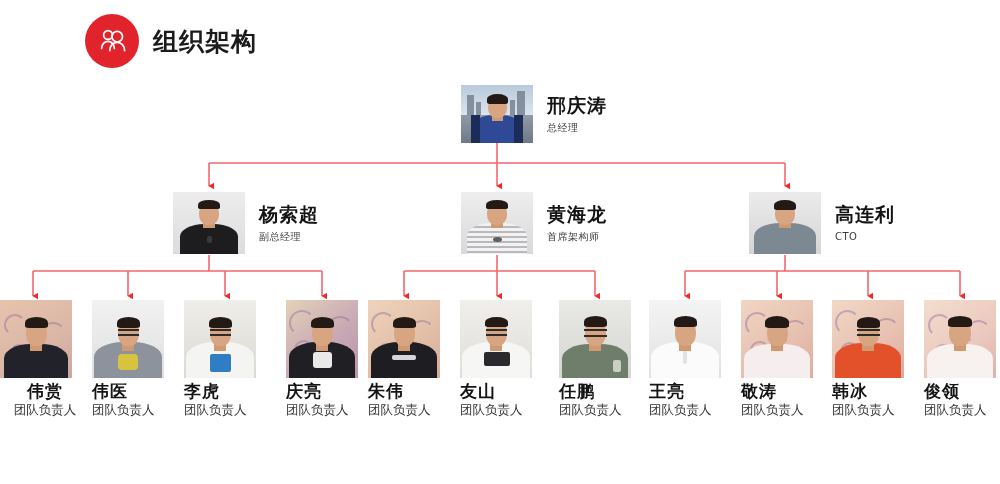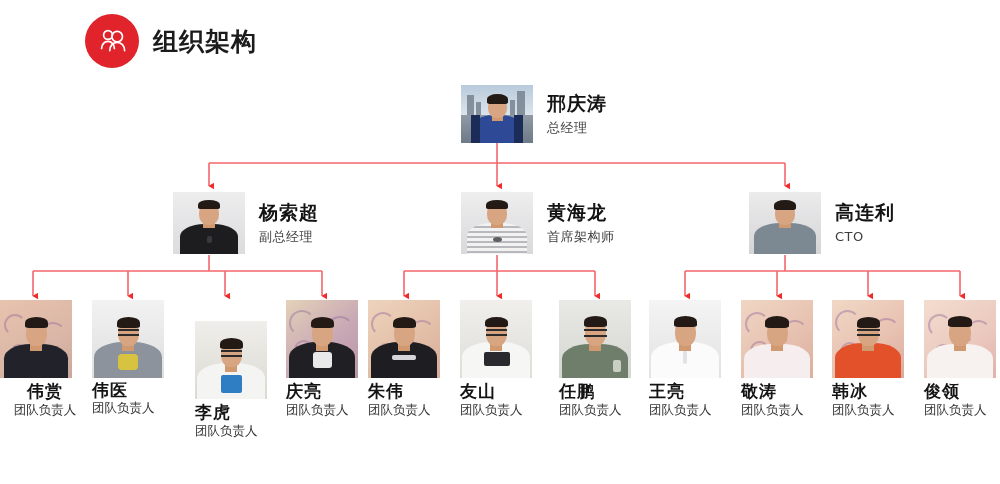--- a/index.html
+++ b/index.html
@@ -116,21 +116,21 @@
   }
 
   .meta-h { line-height: 1.25; }
   .name-h {
     font-size: 19px;
     font-weight: bold;
     color: #141414;
     letter-spacing: 1px;
   }
   .role-h {
-    font-size: 13px;
+    font-size: 10px;
     color: #3c3c3c;
     margin-top: 4px;
     letter-spacing: 0.5px;
   }
   .name-v {
     font-size: 17px;
     font-weight: bold;
     color: #141414;
     margin-top: 5px;
     letter-spacing: 1px;
@@ -269,35 +269,35 @@
     <div class="swirl" style="left:10px;bottom:16px;width:14px;height:14px;"></div>
     <div class="body" style="left:4px;right:4px;height:34px;background:#22232a;"></div>
     <div class="neck" style="left:30px;width:12px;top:42px;height:9px;"></div>
     <div class="head" style="left:26px;top:20px;width:21px;height:26px;"></div>
     <div class="hair" style="left:25px;top:17px;width:23px;height:11px;"></div>
   </div>
   <div class="name-v">伟赏</div>
   <div class="role-v">团队负责人</div>
 </div>
 
-<div class="node node-v" style="left:92px; top:300px; width:90px;font-family:Liberation Mono, monospace;">
+<div class="node node-v" style="left:92px; top:300px; width:90px;">
   <div class="photo" style="width:72px;height:78px;">
     <div class="wall" style="background:linear-gradient(#f2f2f2,#dededf);"></div>
     <div class="body" style="left:2px;right:2px;height:36px;background:#8c939c;"></div>
     <div class="shirtmark" style="left:26px;bottom:8px;width:20px;height:16px;background:#d8c341;border-radius:4px;"></div>
     <div class="neck" style="left:30px;width:12px;top:42px;height:9px;"></div>
     <div class="head" style="left:26px;top:20px;width:21px;height:26px;"></div>
     <div class="hair" style="left:25px;top:17px;width:23px;height:11px;"></div>
     <div class="glasses" style="left:26px;top:29px;width:21px;height:7px;"></div>
   </div>
   <div class="name-v">伟医</div>
   <div class="role-v">团队负责人</div>
 </div>
 
-<div class="node node-v" style="left:195px; top:300px; width:90px;margin-top:21px;">
+<div class="node node-v" style="left:184px; top:300px; width:90px;">
   <div class="photo" style="width:72px;height:78px;">
     <div class="wall" style="background:linear-gradient(#efeeea,#dcd9d2);"></div>
     <div class="body" style="left:2px;right:2px;height:36px;background:#f4f4f3;"></div>
     <div class="shirtmark" style="left:26px;bottom:6px;width:21px;height:18px;background:#2f7ec4;"></div>
     <div class="neck" style="left:30px;width:12px;top:42px;height:9px;"></div>
     <div class="head" style="left:26px;top:20px;width:21px;height:26px;"></div>
     <div class="hair" style="left:25px;top:17px;width:23px;height:11px;"></div>
     <div class="glasses" style="left:26px;top:29px;width:21px;height:7px;"></div>
   </div>
   <div class="name-v">李虎</div>

